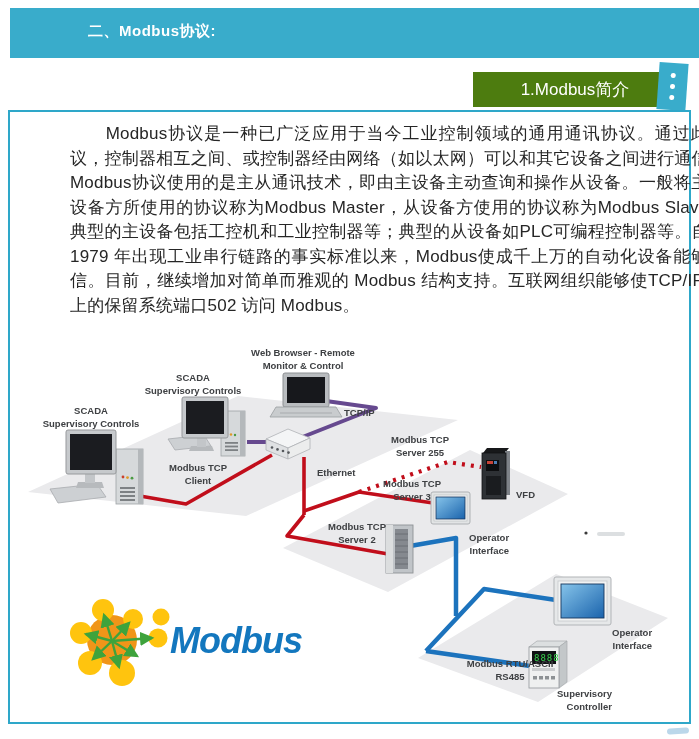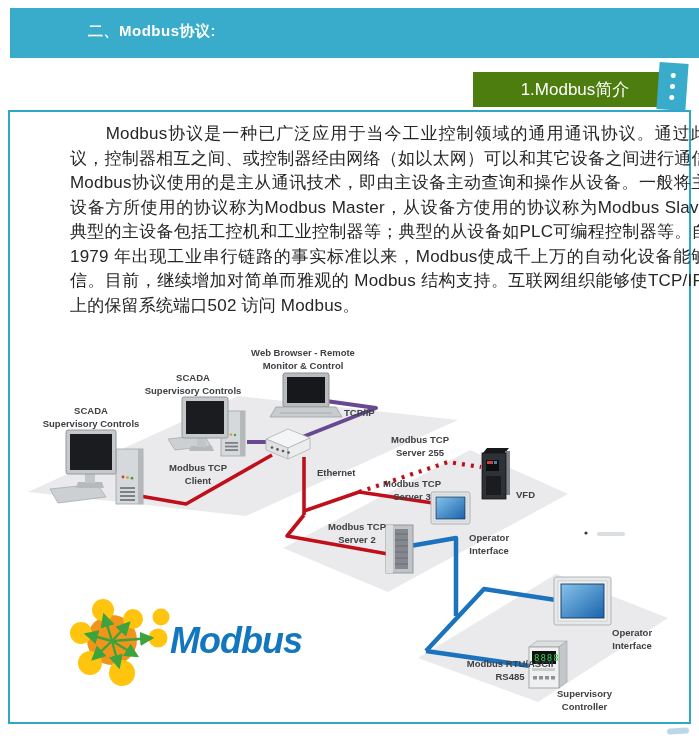--- a/index.html
+++ b/index.html
@@ -22,21 +22,21 @@
   
   .content-box{position:absolute;left:8px;top:110px;width:679px;height:610px;background:#fff;
                border:2px solid #2EA7C9;}
   .para{position:absolute;left:22px;top:122px;width:656px;color:#262626;font-size:17px;
         line-height:24.5px;text-align:justify;text-align-last:left;text-indent:2.1em;
         letter-spacing:.2px;margin-left:48px;}
 
   
   .dlabel{position:absolute;color:#3E4043;font-size:9.5px;line-height:13px;
           white-space:pre-line;text-align:center;font-weight:bold;}
-  .dlabel.la{text-align:center;}
+  .dlabel.la{text-align:right;}
   .c{transform:translateX(-50%);}
 
   .logo-text{position:absolute;left:146px;top:620px;font-size:36px;font-weight:bold;
              font-style:italic;color:#1377BE;letter-spacing:-1px;margin-left:24px;}
 
   svg{position:absolute;left:0;top:0;}
   .stray{position:absolute;left:667px;top:728px;width:22px;height:6px;border-radius:3px;
          background:#BBD7EA;transform:rotate(-4deg);}
 </style>
 </head>

